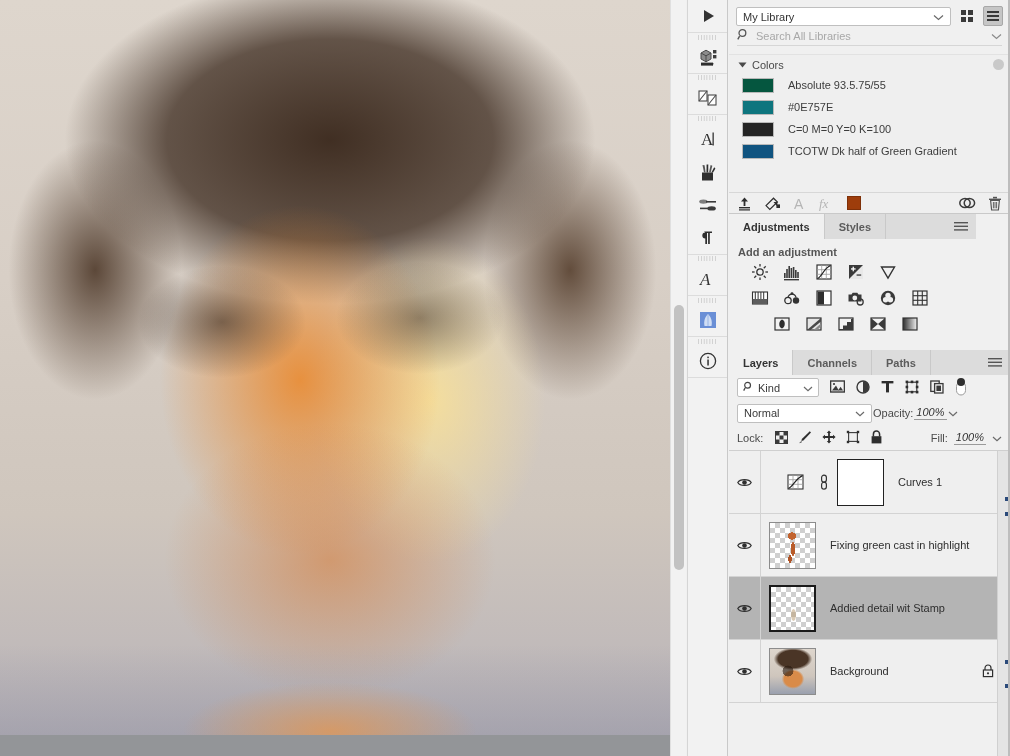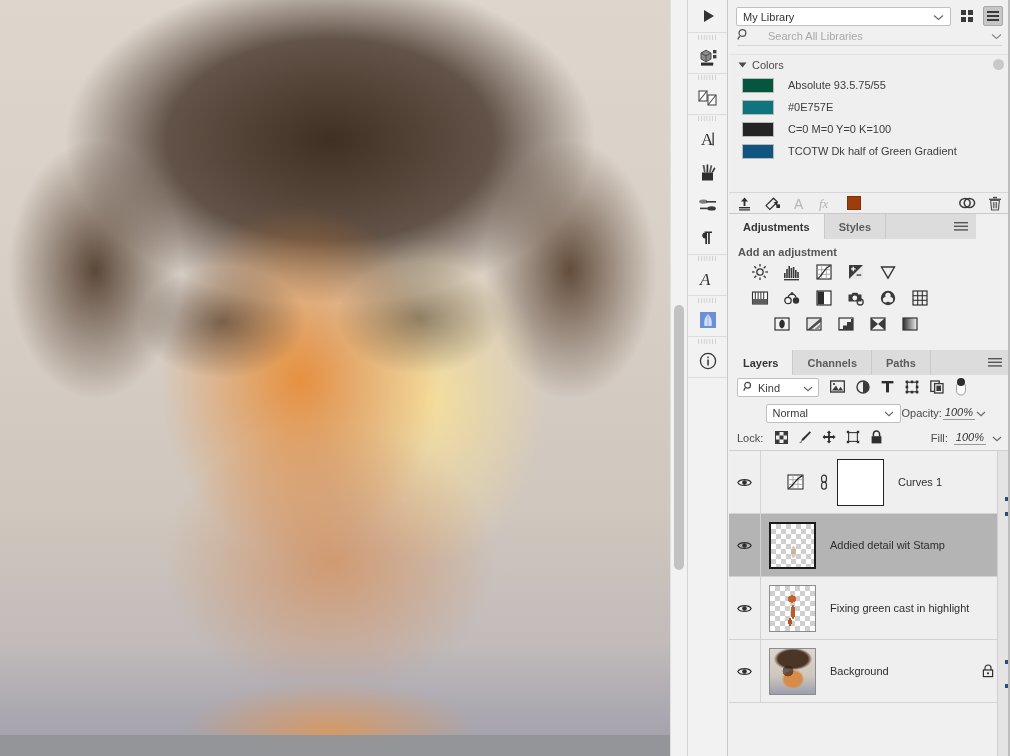--- a/index.html
+++ b/index.html
@@ -90,21 +90,21 @@
     position: relative;
   }
   .lib-select .caret { margin-left:auto; }
   .view-btn {
     width:20px; height:20px; display:flex; align-items:center; justify-content:center;
     border-radius:2px; cursor:pointer;
   }
   .view-btn.active { background:#c6c6c6; border:1px solid #a8a8a8; }
 
   #lib-search {
-    height:20px; margin:0 8px; display:flex; align-items:center; gap:18px;
+    height:20px; margin:0 8px; display:flex; align-items:center; gap:6px;
     border-bottom:1px solid #d6d6d6;
   }
   #lib-search .ph { color:#a8a8a8; font-size:11px; flex:1; }
 
   #lib-list {
     position:absolute; left:0; top:54px; width:281px; height:138px;
     background:#efefef; border-top:1px solid #e2e2e2; overflow:hidden;
   }
   #lib-group-head {
     height:19px; display:flex; align-items:center; gap:5px; padding-left:9px;
@@ -143,21 +143,21 @@
   .adj-ico { width:18px; height:18px; cursor:pointer; }
 
   
   #layers-panel { position:absolute; left:0; top:350px; width:281px; height:406px; background:#f0f0f0; }
   #layer-filter { height:25px; display:flex; align-items:center; padding:0 8px; gap:11px; }
   .kind-select {
     width:82px; height:19px; background:#fff; border:1px solid #bfbfbf; border-radius:2px;
     display:flex; align-items:center; gap:4px; padding:0 5px; font-size:11px;
   }
   .kind-select .caret { margin-left:auto; }
-  #blend-row { height:26px; display:flex; align-items:center; padding:0 24px; gap:1px;justify-content:flex-end; }
+  #blend-row { height:26px; display:flex; align-items:center; padding:0 8px; gap:1px; }
   .blend-select {
     width:135px; height:19px; background:#fff; border:1px solid #bfbfbf; border-radius:2px;
     display:flex; align-items:center; padding:0 6px; font-size:11px;
   }
   .blend-select .caret { margin-left:auto; }
   .field-lbl { font-size:11px; color:#4a4a4a; }
   .num-underline {
     font-size:11px; color:#333; border-bottom:1px solid #9a9a9a; padding:0 2px 1px 2px;
     min-width:30px; text-align:center;font-style:italic;
   }
@@ -826,48 +826,48 @@
               <svg width="10" height="18" viewBox="0 0 10 18">
                 <path d="M5 2.2 a2.4 2.4 0 0 1 2.4 2.4 v2.2 a2.4 2.4 0 0 1 -4.8 0 v-2.2 a2.4 2.4 0 0 1 2.4 -2.4 z" fill="none" stroke="#333" stroke-width="1.2"></path>
                 <path d="M5 9.2 a2.4 2.4 0 0 1 2.4 2.4 v2.2 a2.4 2.4 0 0 1 -4.8 0 v-2.2 a2.4 2.4 0 0 1 2.4 -2.4 z" fill="none" stroke="#333" stroke-width="1.2"></path>
               </svg>
             </span>
             <span class="mask-thumb"></span>
           </div>
           <span class="layer-name">Curves 1</span>
         </div>
 
+        <div class="layer-row">
+          <div class="eye-cell">
+            <svg width="15" height="11" viewBox="0 0 15 11">
+              <path d="M0.8 5.5 C3 1.6 12 1.6 14.2 5.5 C12 9.4 3 9.4 0.8 5.5 Z" fill="none" stroke="#2e2e2e" stroke-width="1.2"></path>
+              <circle cx="7.5" cy="5.5" r="2.3" fill="#2e2e2e"></circle>
+            </svg>
+          </div>
+          <div class="thumb-wrap">
+            <span class="thumb checker">
+              <span class="thumb-ink"></span>
+            </span>
+          </div>
+          <span class="layer-name">Fixing green cast in highlight</span>
+        </div>
+
         <div class="layer-row selected">
           <div class="eye-cell">
             <svg width="15" height="11" viewBox="0 0 15 11">
               <path d="M0.8 5.5 C3 1.6 12 1.6 14.2 5.5 C12 9.4 3 9.4 0.8 5.5 Z" fill="none" stroke="#2e2e2e" stroke-width="1.2"></path>
               <circle cx="7.5" cy="5.5" r="2.3" fill="#2e2e2e"></circle>
             </svg>
           </div>
           <div class="thumb-wrap">
             <span class="thumb checker sel-brackets">
               <span class="thumb-faint"></span>
             </span>
           </div>
           <span class="layer-name">Addied detail wit Stamp</span>
-        </div>
-
-        <div class="layer-row">
-          <div class="eye-cell">
-            <svg width="15" height="11" viewBox="0 0 15 11">
-              <path d="M0.8 5.5 C3 1.6 12 1.6 14.2 5.5 C12 9.4 3 9.4 0.8 5.5 Z" fill="none" stroke="#2e2e2e" stroke-width="1.2"></path>
-              <circle cx="7.5" cy="5.5" r="2.3" fill="#2e2e2e"></circle>
-            </svg>
-          </div>
-          <div class="thumb-wrap">
-            <span class="thumb checker">
-              <span class="thumb-ink"></span>
-            </span>
-          </div>
-          <span class="layer-name">Fixing green cast in highlight</span>
         </div>
 
         <div class="layer-row">
           <div class="eye-cell">
             <svg width="15" height="11" viewBox="0 0 15 11">
               <path d="M0.8 5.5 C3 1.6 12 1.6 14.2 5.5 C12 9.4 3 9.4 0.8 5.5 Z" fill="none" stroke="#2e2e2e" stroke-width="1.2"></path>
               <circle cx="7.5" cy="5.5" r="2.3" fill="#2e2e2e"></circle>
             </svg>
           </div>
           <div class="thumb-wrap">

